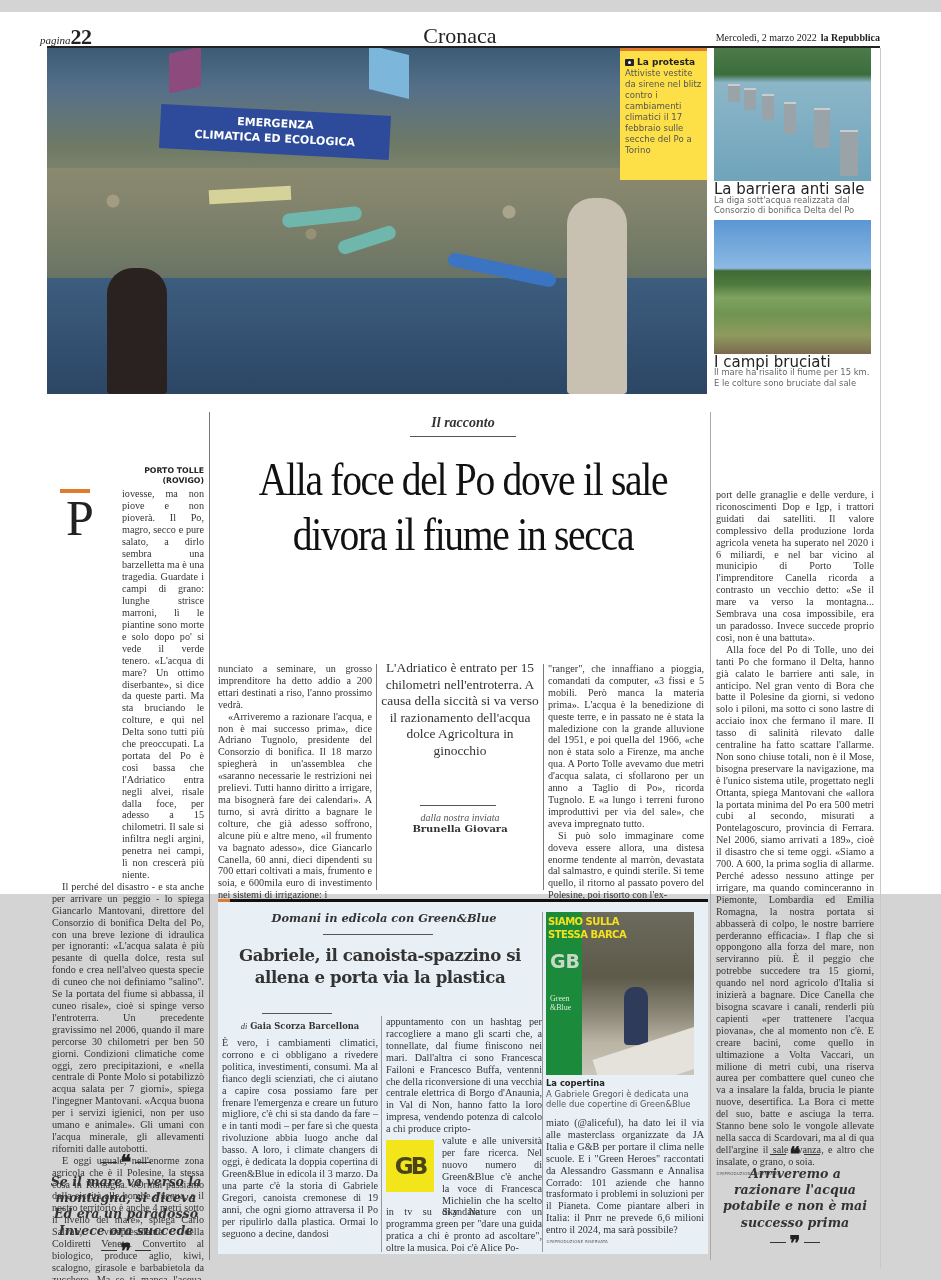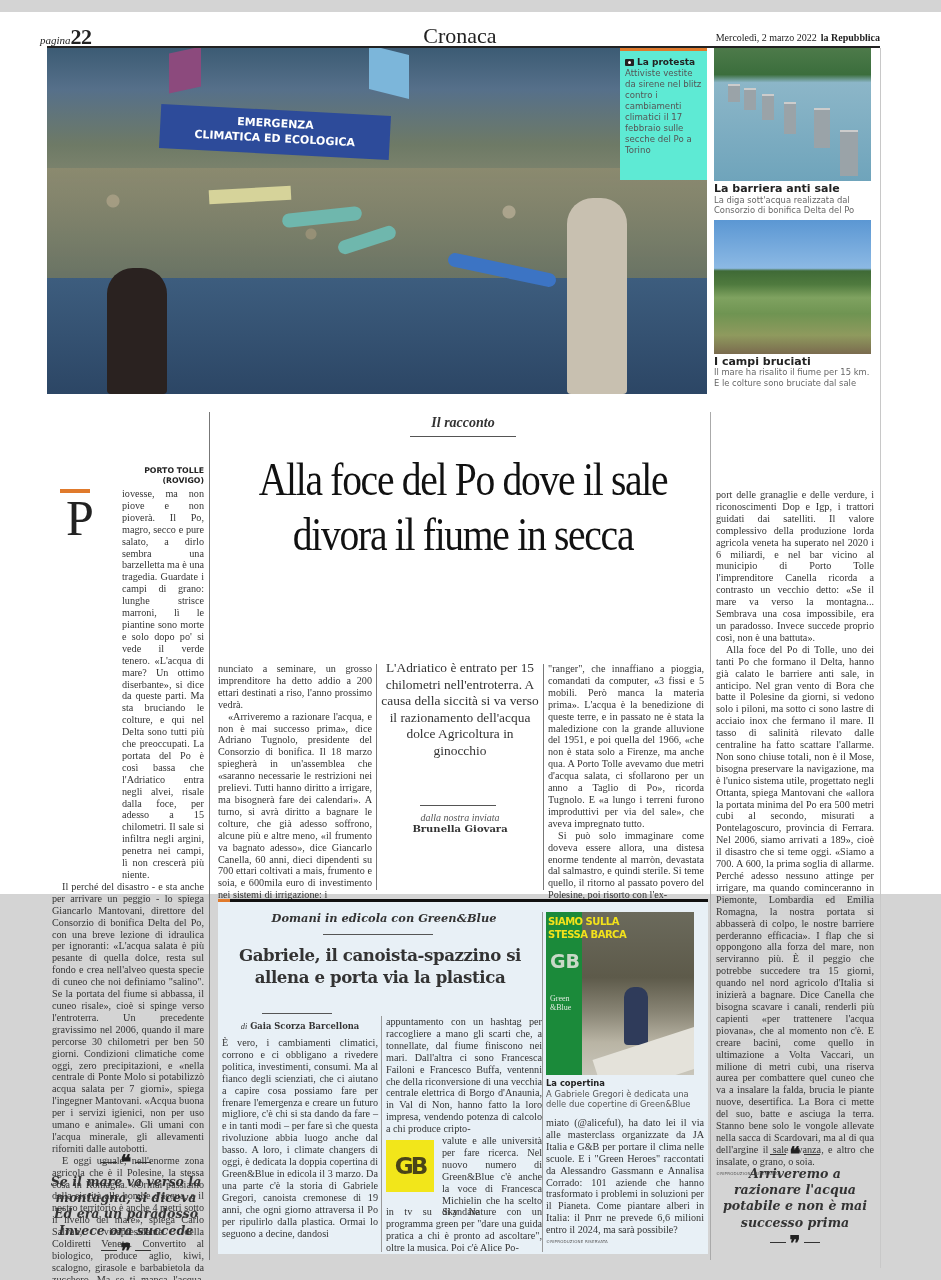--- a/index.html
+++ b/index.html
@@ -26,31 +26,31 @@
   .mainphoto .rocks { position: absolute; left: 0; top: 120px; width: 660px; height: 110px;
     background: radial-gradient(circle at 10% 30%, #a79e84 0 6px, transparent 7px), radial-gradient(circle at 40% 60%, #9a9278 0 5px, transparent 6px), radial-gradient(circle at 70% 40%, #b0a890 0 6px, transparent 7px), linear-gradient(180deg, #8d8b70, #6c7564); opacity: 0.9; }
   .mainphoto .water { position: absolute; left: 0; top: 230px; width: 660px; height: 116px; background: linear-gradient(180deg, #3d5d7e, #2c4665); }
   .mainphoto .person1 { position: absolute; left: 60px; top: 220px; width: 60px; height: 126px; background: #2a2220; border-radius: 26px 26px 4px 4px; }
   .mainphoto .person2 { position: absolute; left: 520px; top: 150px; width: 60px; height: 196px; background: #c8c0b0; border-radius: 26px 26px 4px 4px; }
   .mainphoto .mermaid { position: absolute; left: 235px; top: 162px; width: 80px; height: 14px; background: #6fb7ad; border-radius: 8px; transform: rotate(-6deg); }
   .mainphoto .mermaid2 { position: absolute; left: 290px; top: 185px; width: 60px; height: 14px; background: #6fb7ad; border-radius: 8px; transform: rotate(-18deg); }
   .mainphoto .mermaid3 { position: absolute; left: 400px; top: 215px; width: 110px; height: 14px; background: #3c74c4; border-radius: 8px; transform: rotate(12deg); }
   .mainphoto .sign { position: absolute; left: 162px; top: 140px; width: 82px; height: 14px; background: #d6d39a; transform: rotate(-3deg); }
 
-  .cap-protesta { position: absolute; left: 620px; top: 36px; width: 87px; height: 132px; background: #5eead4; border-top: 3px solid #e07a2c; padding: 6px 5px; font-family: "DejaVu Sans", sans-serif; font-size: 8.6px; line-height: 11px; color: #555; }
+  .cap-protesta { position: absolute; left: 620px; top: 36px; width: 87px; height: 132px; background: #fde047; border-top: 3px solid #e07a2c; padding: 6px 5px; font-family: "DejaVu Sans", sans-serif; font-size: 8.6px; line-height: 11px; color: #555; }
   .cap-protesta .t { color: #222; font-weight: bold; font-size: 9px; display: flex; align-items: center; gap: 3px; }
   .camera-icon { display: inline-block; width: 9px; height: 7px; background: #222; border-radius: 1px; position: relative; }
   .camera-icon::after { content: ""; position: absolute; left: 3px; top: 1.5px; width: 3px; height: 3px; border-radius: 50%; background: #fff; }
 
   .side { position: absolute; left: 714px; top: 36px; width: 157px; }
   .photo-barriera { width: 157px; height: 133px; background: linear-gradient(180deg, #4d7a4a 0%, #3b6e3c 20%, #8cb6c8 26%, #6fa4bb 100%); position: relative; overflow: hidden; }
   .photo-barriera .pile { position: absolute; width: 12px; background: #9aa3a8; border-top: 2px solid #ccc; }
   .photo-campi { width: 157px; height: 134px; background: linear-gradient(180deg, #5b97d3 0%, #8cb9e4 36%, #3f6a36 38%, #4f7a3e 48%, #7fa260 58%, #6f9452 70%, #8f9a5e 86%, #7a6b4e 100%); margin-top: 0; }
   .side-cap { font-family: "DejaVu Sans", sans-serif; font-size: 8.4px; line-height: 10.5px; color: #666; padding: 3px 0 4px; }
-  .side-cap .t { color: #222; font-weight: bold; font-size: 11px; }
+  .side-cap .t { color: #222; font-weight: normal; font-size: 15px; }
   .side-rule2 { position: absolute; left: 880px; top: 36px; width: 1px; height: 1220px; background: #c8c8c8; }
 
   
   .col { position: absolute; font-family: "Liberation Serif", serif; font-size: 10.2px; line-height: 11.9px; text-align: justify; color: #333; hyphens: manual; }
   .col p { text-indent: 10px; }
   .col p.first { text-indent: 0; }
   .vrule { position: absolute; width: 1px; background: #777; }
 
   .dateline-place { position: absolute; left: 122px; top: 454px; width: 82px; text-align: right; font-family: "DejaVu Sans", sans-serif; font-size: 7.8px; font-weight: bold; line-height: 10px; color: #222; }
   .dropcap-bar { position: absolute; left: 60px; top: 477px; width: 30px; height: 4px; background: #e07a2c; }

